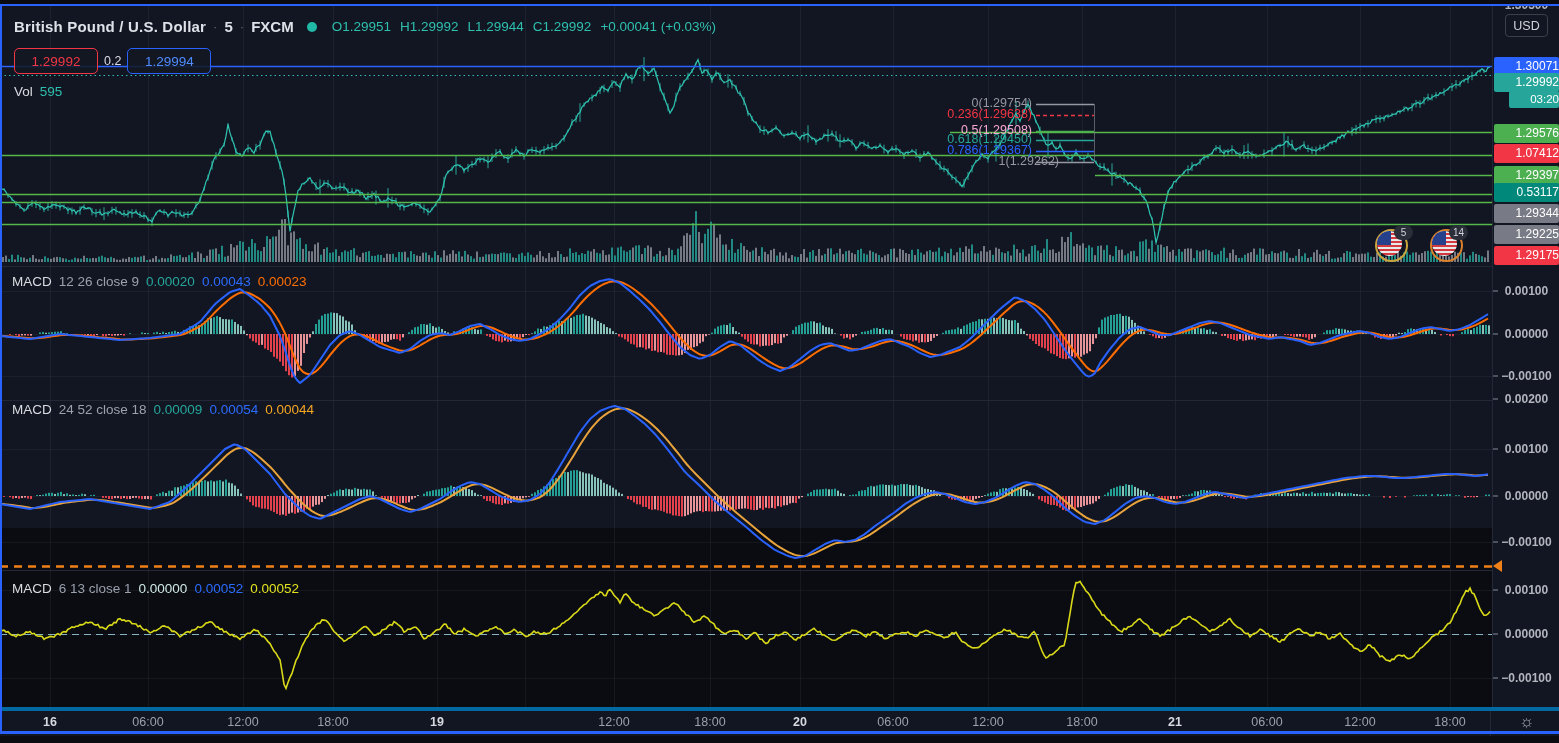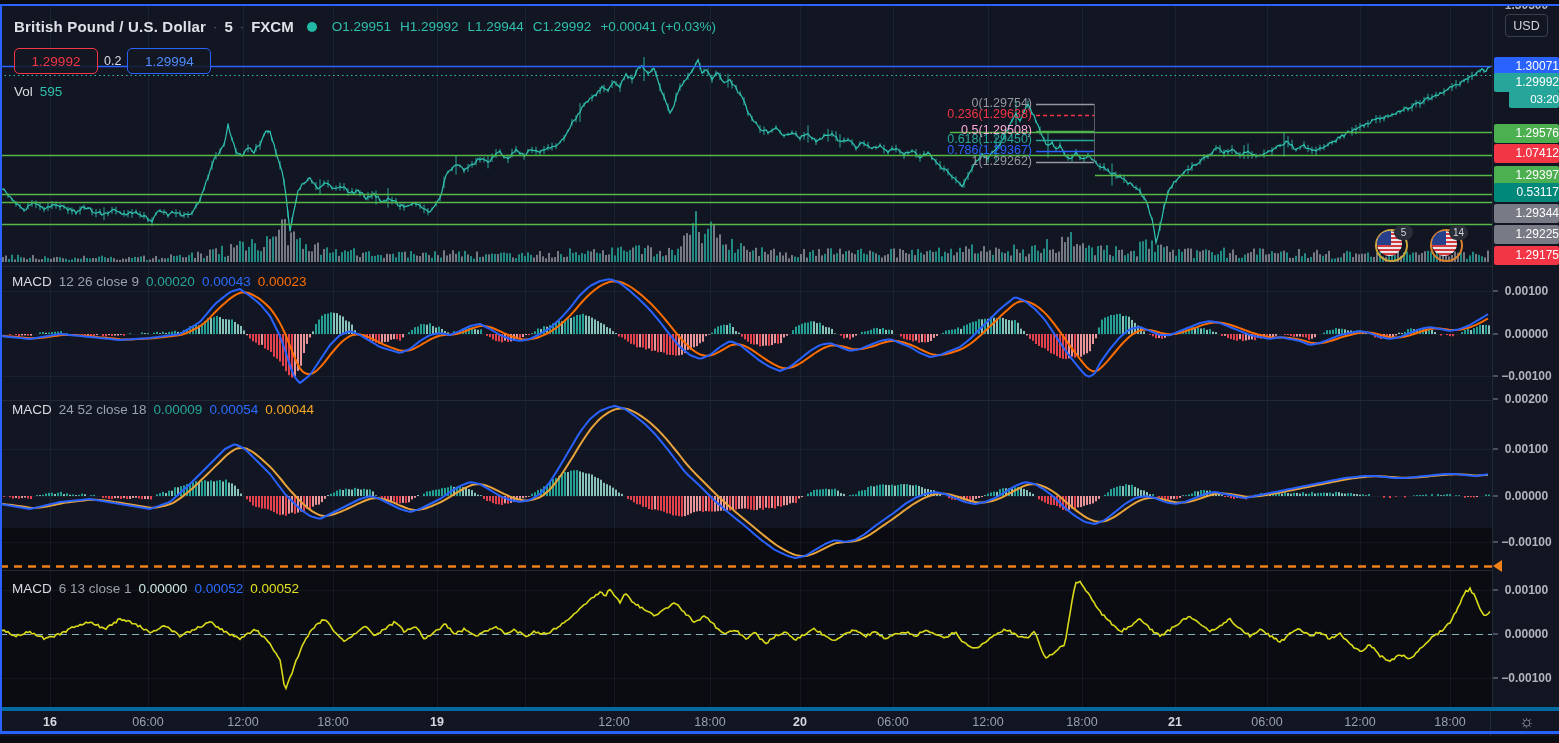--- a/index.html
+++ b/index.html
@@ -1584,21 +1584,21 @@
             <span class="ind-val" style="color: rgb(43, 107, 255);">0.00052</span>
             <span class="ind-val" style="color: rgb(224, 224, 31);">0.00052</span>
           </div>
         </div>
       <div id="fib-labels">
           <div class="fib-lab" style="top: 92px; color: rgb(149, 152, 161);">0(1.29754)</div>
           <div class="fib-lab" style="top: 103px; color: rgb(242, 54, 69);">0.236(1.29638)</div>
           <div class="fib-lab" style="top: 119px; color: #f9a8d4;">0.5(1.29508)</div>
           <div class="fib-lab" style="top: 128px; color: rgb(38, 166, 154);">0.618(1.29450)</div>
           <div class="fib-lab" style="top: 139px; color: rgb(41, 98, 255);">0.786(1.29367)</div>
-          <div class="fib-lab" style="top: 150px; color: rgb(149, 152, 161);">1(1.29262)</div>
+          <div class="fib-lab" style="top: 150px; color: rgb(149, 152, 161); padding-left: 27px;">1(1.29262)</div>
         </div>
       <div id="event-icons">
           <div class="event-ring" style="left: 1375px; top: 225px; border: 2px solid rgb(202, 165, 61);"></div>
           <div class="event-icon" style="left: 1377px; top: 227px;">
             <div class="canton"></div>
           </div>
           <div class="event-badge" style="left: 1394px; top: 221px;">5</div>
           <div class="event-ring" style="left: 1430px; top: 225px; border: 2px solid rgb(217, 130, 43);"></div>
           <div class="event-icon" style="left: 1432px; top: 227px;">
             <div class="canton"></div>

